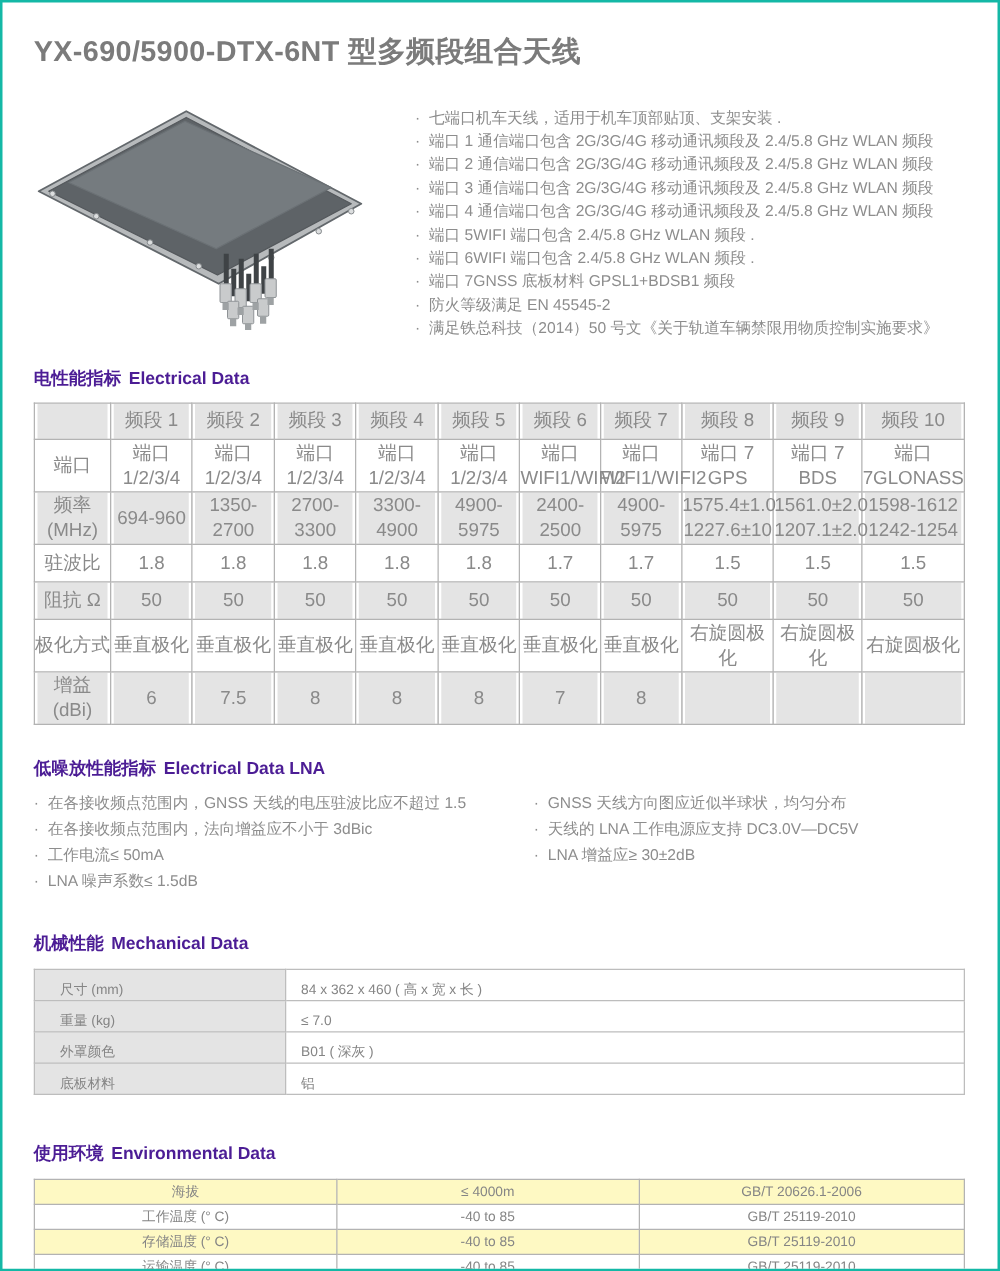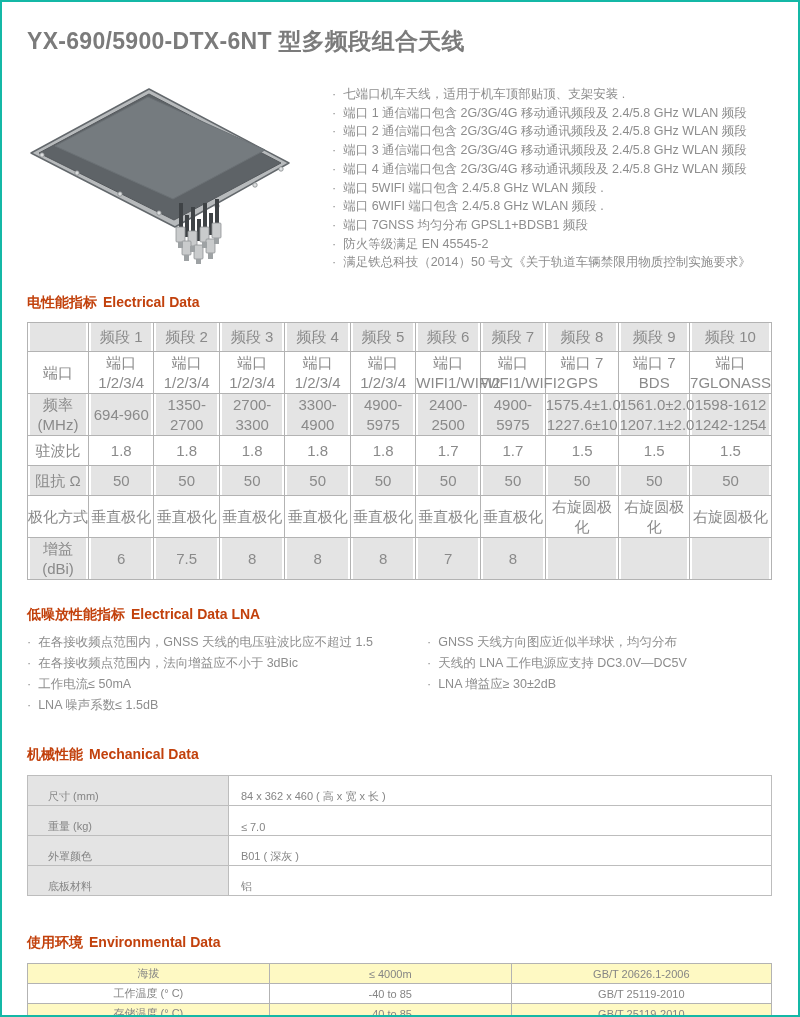--- a/index.html
+++ b/index.html
@@ -12,41 +12,41 @@
   .title{
     margin:0;padding-top:24px;font-size:23px;font-weight:700;color:#7b7b7b;letter-spacing:.3px;
   }
   
   .top-section{display:flex;margin-top:26px;align-items:flex-start;}
   .figure{width:295px;height:182px;flex:none;}
   .features{margin-left:10px;margin-top:2px;font-size:12.5px;line-height:18.7px;color:#8d8d8d;}
   .feature{display:flex;}
   .feature .dot{margin-right:7px;flex:none;}
   
-  .sec-h{font-size:14px;font-weight:700;color:#c2410c;margin:0;}
+  .sec-h{font-size:14px;font-weight:700;color:#4c1d95;margin:0;}
   .sec-h .en{font-weight:600;margin-left:6px;}
   .sec-electrical{margin-top:22px;}
   
   table{border-collapse:collapse;}
   .etbl{width:745px;table-layout:fixed;font-size:15px;text-align:center;margin-top:10px;color:#8a8a8a;}
   .etbl td{border:1px solid #b3b3b3;vertical-align:middle;line-height:1.3;white-space:pre-line;padding:1px 0;}
   .etbl tr.g td{background:#e4e4e4;box-shadow:inset 2px 0 0 #ffffff, inset -2px 0 0 #ffffff;}
   .etbl tr.band td{height:26px;}
   .etbl tr.port td{height:32px;}
   .etbl tr.freq td{height:36px;}
   .etbl tr.std td{height:27px;text-align:center;}
   
   .sec-lna{margin-top:26px;}
   .lna-cols{display:flex;margin-top:8px;font-size:12.5px;line-height:21px;color:#8d8d8d;}
   .lna-col-l{width:400px;flex:none;}
   .lna-col-r{flex:1;}
   
   .sec-mech{margin-top:30px;}
   .mtbl{width:745px;table-layout:fixed;font-size:11px;margin-top:11px;color:#858585;}
-  .mtbl td{border:1px solid #bdbdbd;height:17px;vertical-align:middle;padding:12px 0 0 12px;}
+  .mtbl td{border:1px solid #bdbdbd;height:17px;vertical-align:middle;padding:7px 0 0 12px;}
   .mtbl td.lbl{background:#e4e4e4;padding-left:20px;}
   .mtbl{border-top:1px solid #9c9c9c;border-bottom:1px solid #9c9c9c;}
   
   .sec-env{margin-top:38px;}
   .envtbl{width:745px;table-layout:fixed;font-size:11px;margin-top:11px;text-align:center;color:#858585;}
   .envtbl td{border:1px solid #b3b3b3;height:17px;vertical-align:middle;}
   .envtbl tr.g td{background:#fef9c3;}
   .envtbl{border-top:1px solid #9c9c9c;border-bottom:1px solid #9c9c9c;}
 </style>
 </head>
@@ -131,21 +131,21 @@
       <div class="feature">
           <span class="dot">·</span>
           <span>端口 5WIFI 端口包含 2.4/5.8 GHz WLAN 频段 .</span>
         </div>
       <div class="feature">
           <span class="dot">·</span>
           <span>端口 6WIFI 端口包含 2.4/5.8 GHz WLAN 频段 .</span>
         </div>
       <div class="feature">
           <span class="dot">·</span>
-          <span>端口 7GNSS 均匀分布 GPSL1+BDSB1 频段</span>
+          <span>端口 7GNSS 底板材料 GPSL1+BDSB1 频段</span>
         </div>
       <div class="feature">
           <span class="dot">·</span>
           <span>防火等级满足 EN 45545-2</span>
         </div>
       <div class="feature">
           <span class="dot">·</span>
           <span>满足铁总科技（2014）50 号文《关于轨道车辆禁限用物质控制实施要求》</span>
         </div>
     </div>

